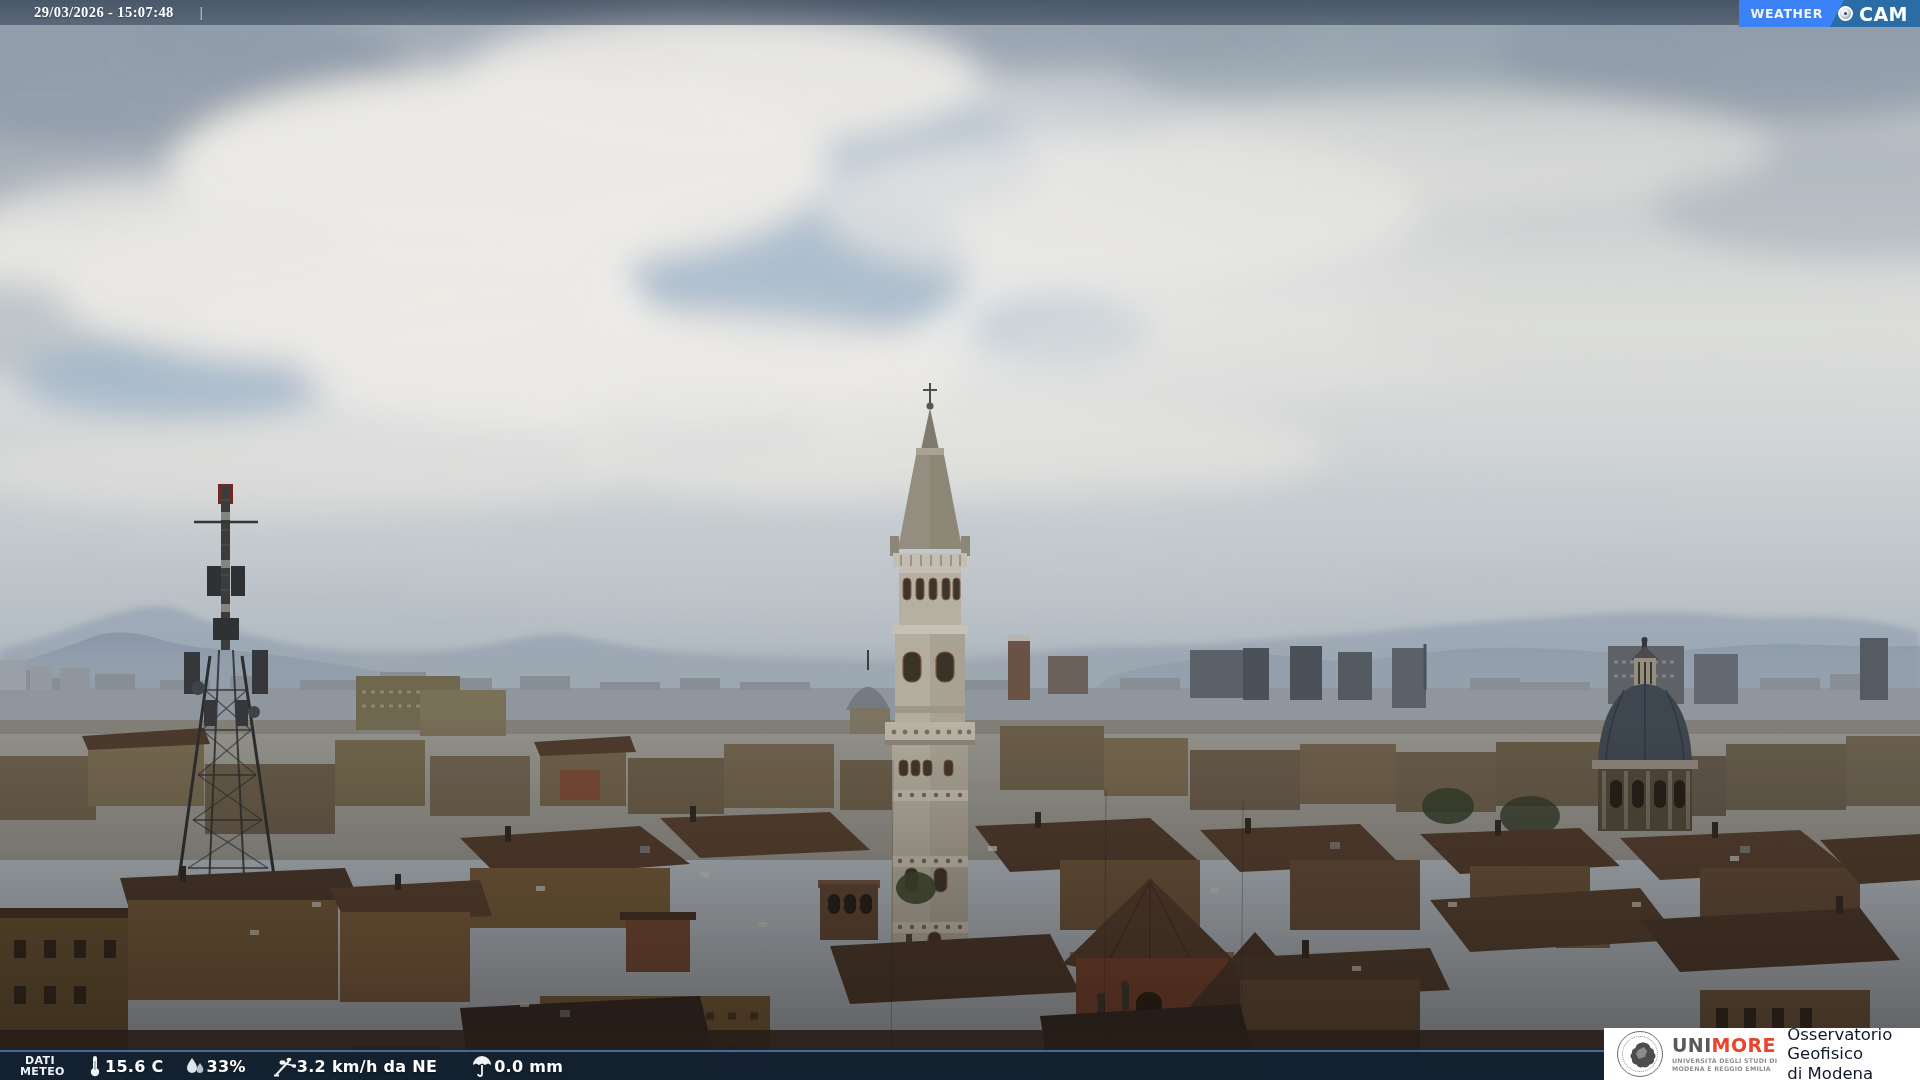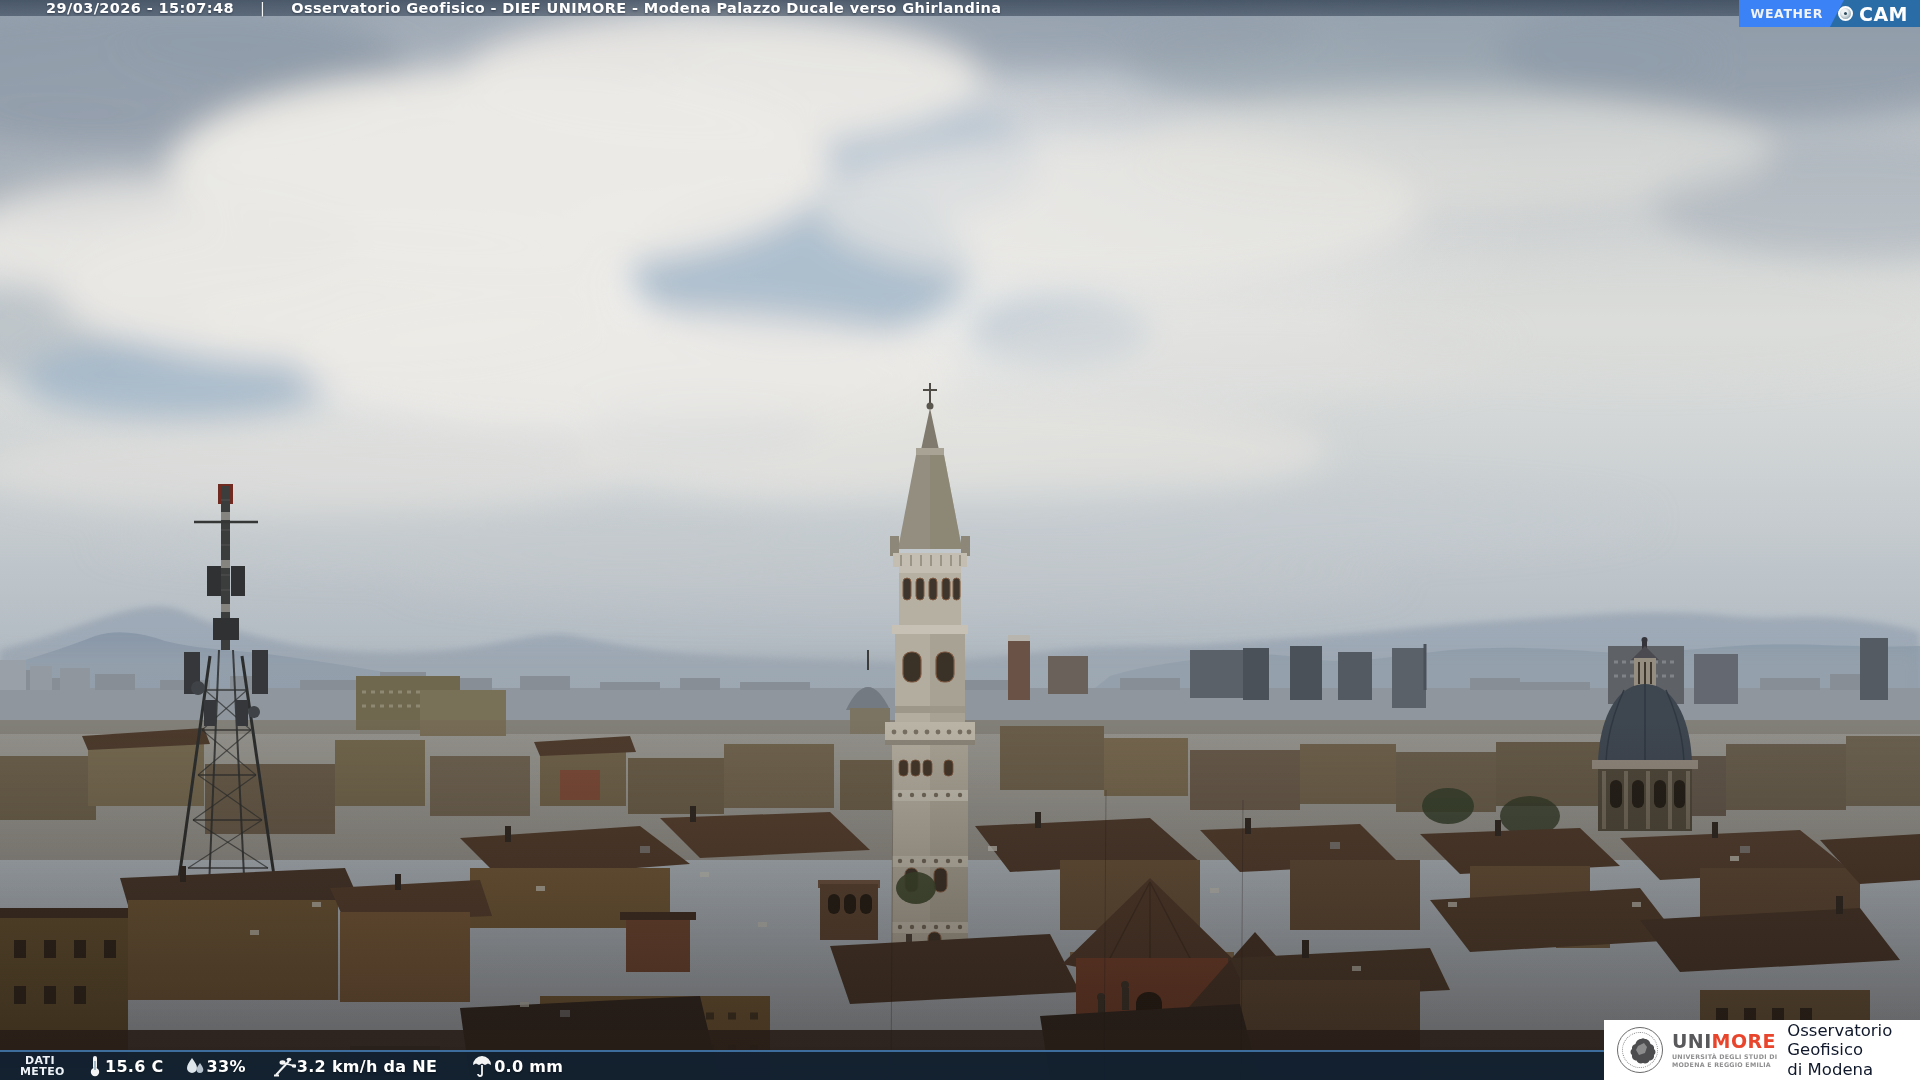--- a/index.html
+++ b/index.html
@@ -1,25 +1,25 @@
 <!DOCTYPE html>
 <html><head>
 <meta charset="utf-8">
 <style>
   html,body{margin:0;padding:0;background:#222;}
   .stage{position:relative;width:1920px;height:1080px;overflow:hidden;
          font-family:"DejaVu Sans","Liberation Sans",sans-serif;}
   .scene{position:absolute;inset:0;width:100%;height:100%;display:block;}
 
   
-  .topbar{position:absolute;top:0;left:0;right:0;height:16px;
+  .topbar{position:absolute;top:0;left:0;right:0;height:25px;
           background:linear-gradient(rgba(26,42,62,.62),rgba(30,46,66,.48));
           display:flex;align-items:center;color:#fff;
           font-size:14.5px;font-weight:700;letter-spacing:.4px;
-          text-shadow:0 1px 2px rgba(10,20,35,.45);padding-left:46px;box-sizing:border-box;}
+          text-shadow:0 1px 2px rgba(10,20,35,.45);padding-left:34px;box-sizing:border-box;font-family:Liberation Serif, serif;}
   .topbar .sep{margin:0 26px;opacity:.95;font-weight:400;}
   .weathercam{position:absolute;top:0;right:0;height:27px;display:flex;align-items:stretch;
           background:#3b82f6;}
   .wc-weather{display:flex;align-items:center;color:#f1f3f4;font-size:12.5px;font-weight:700;
           letter-spacing:.6px;padding:0 7px 0 12px;}
   .wc-badge{position:relative;display:flex;align-items:center;background:#2a6da6;
           clip-path:polygon(14px 0,100% 0,100% 100%,0 100%);padding:0 12px 0 8px;}
   .wc-circle{width:15px;height:15px;border-radius:50%;background:radial-gradient(circle at 40% 38%,#eef2f4 0 30%,#9fb2bc 70%,#6d828e 100%);
           border:2px solid #fdfdfd;box-sizing:border-box;position:relative;}
   .wc-circle::after{content:"";position:absolute;left:4px;top:4px;width:3px;height:3px;border-radius:50%;background:#2e4c5c;}
@@ -30,21 +30,21 @@
           background:rgba(14,33,54,.78);border-top:2px solid rgba(66,118,168,.9);
           display:flex;align-items:center;color:#fff;z-index:5;}
   .dati{margin-left:20px;width:40px;text-align:center;font-size:11px;line-height:11px;
           font-weight:700;letter-spacing:.4px;color:#eef3f8;}
   .witem{display:flex;align-items:center;gap:1px;font-size:16px;font-weight:700;letter-spacing:.3px;
           text-shadow:0 1px 2px rgba(0,0,0,.4);}
   .witem svg{display:block;opacity:.95;}
   .wi-1{margin-left:26px}.wi-2{margin-left:20px}.wi-3{margin-left:26px}.wi-4{margin-left:34px}
 
   
-  .unibox{position:absolute;right:0;bottom:0;width:316px;height:60px;background:#ffffff;
+  .unibox{position:absolute;right:0;bottom:0;width:316px;height:52px;background:#ffffff;
           display:flex;align-items:center;z-index:6;box-sizing:border-box;padding-left:13px;}
   .seal{width:46px;height:46px;border-radius:50%;border:1.5px solid #6b6b6d;box-sizing:border-box;
           position:relative;flex:0 0 auto;background:#fff;}
   .seal::before{content:"";position:absolute;inset:4px;border-radius:50%;border:1px dotted #8e8e90;}
   .seal svg{position:absolute;inset:0;}
   .uniblock{margin-left:9px;flex:0 0 auto;}
   .uniword{font-size:19px;font-weight:700;letter-spacing:.4px;line-height:19px;}
   .uni-uni{color:#59595c;} .uni-more{color:#e8452c;}
   .unisub{font-size:6.3px;line-height:7.5px;color:#8f8f91;letter-spacing:.25px;margin-top:2px;font-weight:700;}
   .deptblock{margin-left:10px;color:#0f172a;font-size:16.5px;line-height:19.5px;font-weight:400;}
@@ -500,21 +500,20 @@
         <line x1="1243" y1="800" x2="1241" y2="1080"></line>
       </g>
     </g>
 
     <rect x="0" y="720" width="1920" height="360" fill="url(#fgdark)"></rect>
   </svg>
 
   <header class="topbar">
     <span>29/03/2026 - 15:07:48</span>
     <span class="sep">|</span>
-    <span>Osservatorio Geofisico - DIEF UNIMORE - Modena Palazzo Ducale verso Ghirlandina</span>
   </header>
 
   <div class="weathercam">
     <span class="wc-weather">WEATHER</span>
     <span class="wc-badge">
       <span class="wc-circle"></span>
       <span class="wc-cam">CAM</span>
     </span>
   </div>
 

